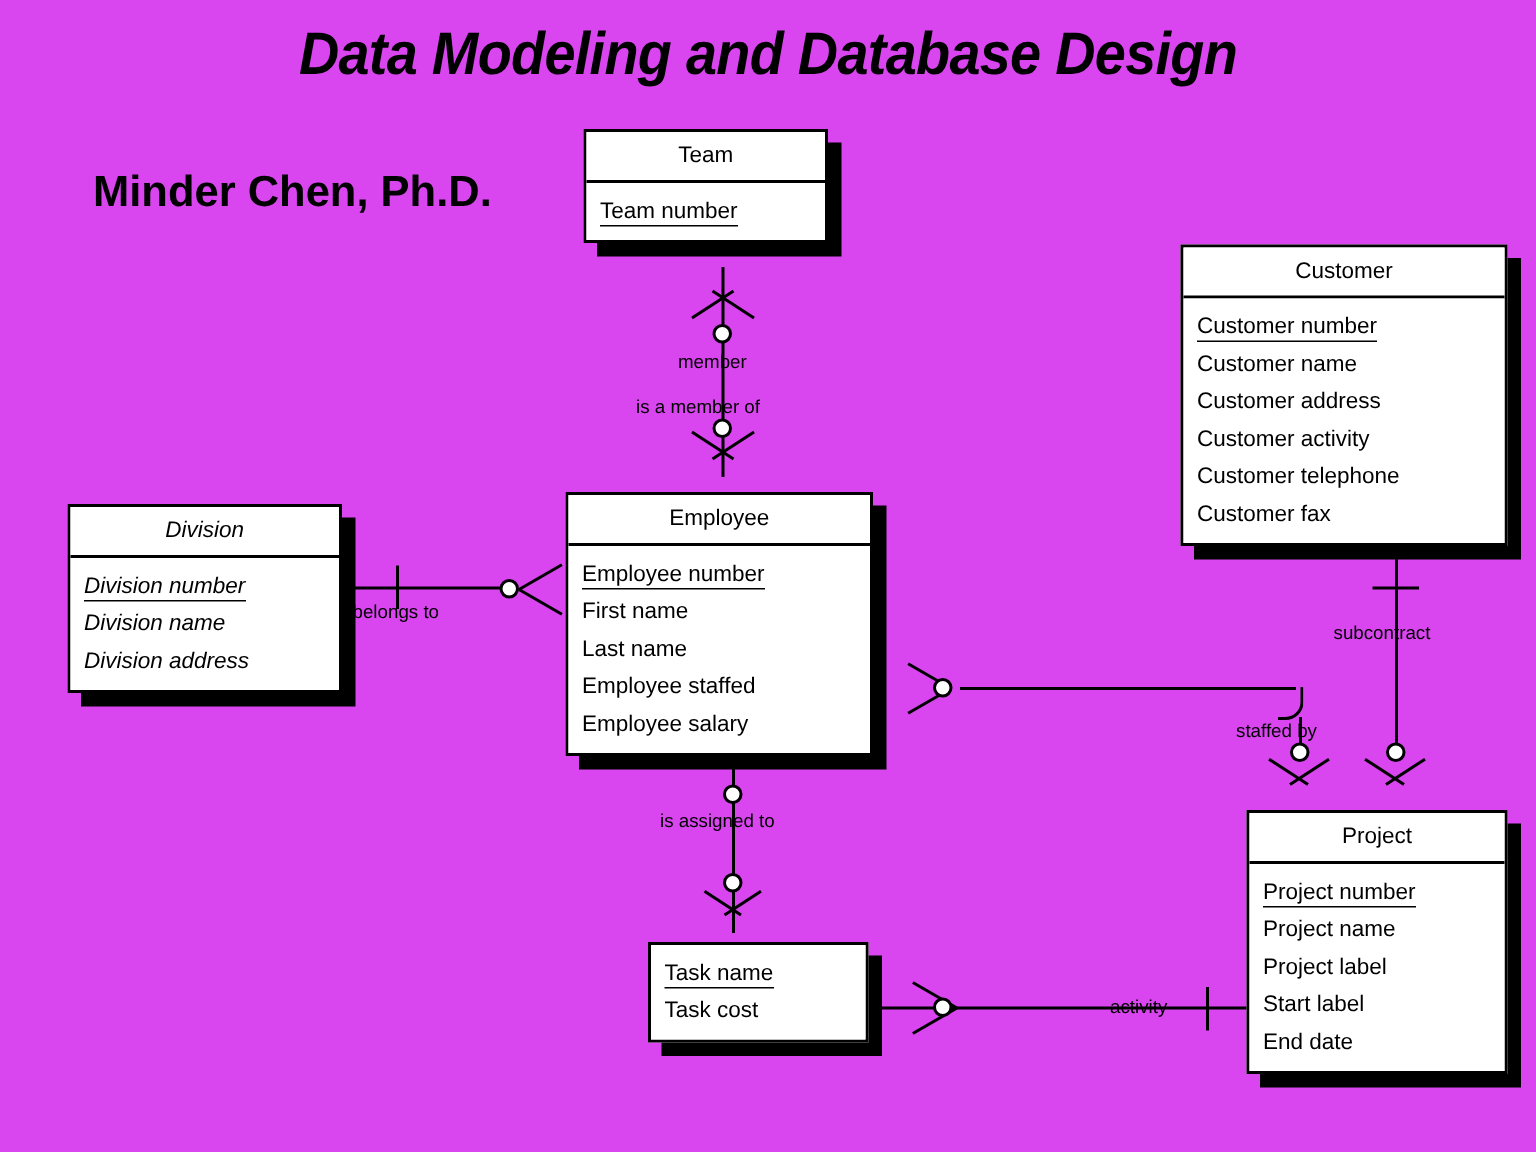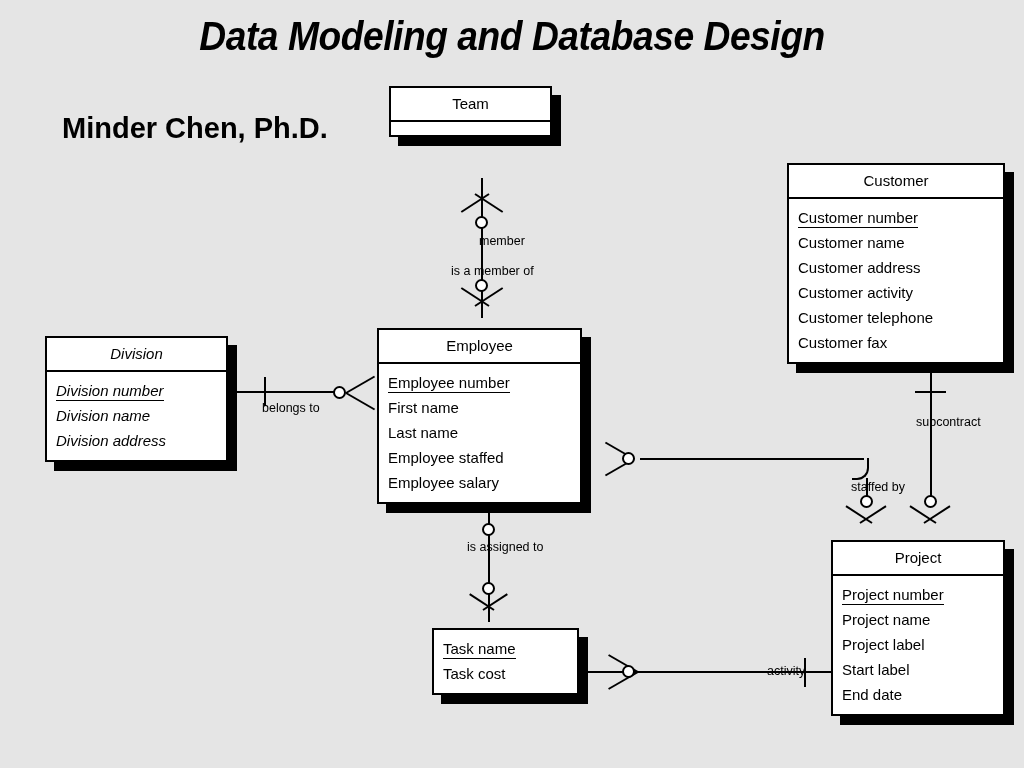--- a/index.html
+++ b/index.html
@@ -4,21 +4,21 @@
 <style>
   html, body {
     margin: 0;
     padding: 0;
     background: #ffffff;
   }
   #page {
     position: relative;
     width: 1024px;
     height: 768px;
-    background: #e5e5e5;
+    background: #d946ef;
     overflow: hidden;
     font-family: "Liberation Sans", sans-serif;
   }
 
   
   .slide-title {
     position: absolute;
     left: 0;
     top: 14px;
     width: 1024px;
@@ -115,21 +115,20 @@
   }
 
   .rel-label {
     position: absolute;
     font-size: 12.5px;
     color: #000000;
     white-space: nowrap;
     z-index: 6;
     background: transparent;
     line-height: 1;
-    margin-left: 27px;
   }
 
   .corner {
     position: absolute;
     box-sizing: border-box;
     border-right: 2px solid #000000;
     border-bottom: 2px solid #000000;
     border-bottom-right-radius: 12px;
     z-index: 2;
   }
@@ -195,20 +194,21 @@
 
   <div class="foot-leg" style="left:604px; top:671px; width:34px; transform:rotate(30deg); transform-origin:right center;"></div>
   <div class="foot-leg" style="left:604px; top:671px; width:34px; transform:rotate(-30deg); transform-origin:right center;"></div>
   <div class="circ" style="left:622px; top:665px;"></div>
   <div class="rel-label" style="left:740px; top:665px;">activity</div>
   <div class="tick" style="left:804px; top:658px; width:2px; height:29px;"></div>
 
   <div class="entity" style="left:389px; top:86px; width:163px;">
     <div class="ent-header">Team</div>
     <div class="ent-attrs">
+      <div class="attr pk"><span>Team number</span></div>
     </div>
   </div>
 
   <div class="entity" style="left:787px; top:163px; width:218px;">
     <div class="ent-header">Customer</div>
     <div class="ent-attrs">
       <div class="attr pk"><span>Customer number</span></div>
       <div class="attr"><span>Customer name</span></div>
       <div class="attr"><span>Customer address</span></div>
       <div class="attr"><span>Customer activity</span></div>

